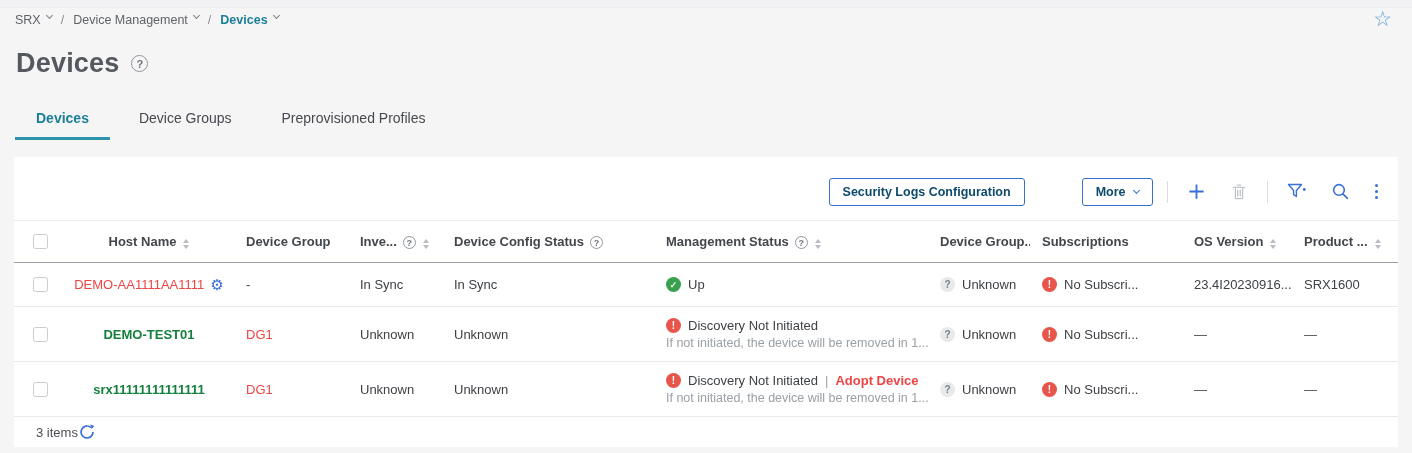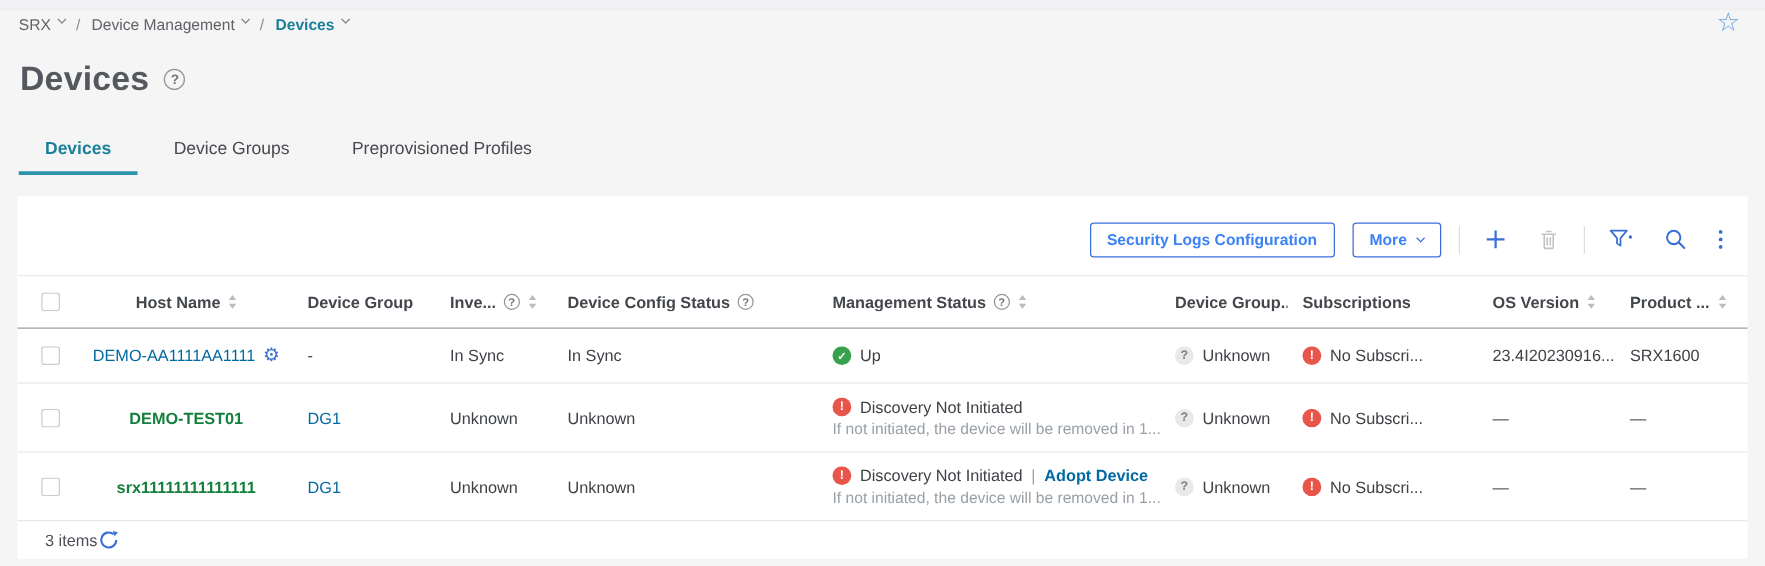--- a/index.html
+++ b/index.html
@@ -59,55 +59,55 @@
 
   
   .toolbar {
     height:64px; display:flex; align-items:center; justify-content:flex-end;
     padding:6px 14px 0 14px; gap:14px; border-bottom:1px solid #ececee;
   }
   .btn {
     font-size:12.5px; font-weight:700; border-radius:3px; background:#fff;
     padding:6px 13px; cursor:pointer; white-space:nowrap; display:inline-flex; align-items:center;
   }
-  .btn.primary-outline { color:#3b82f6; border:1px solid #3a6fd8; }
+  .btn.primary-outline { color:#0c4a6e; border:1px solid #3a6fd8;margin-left:43px; }
   .btn.disabled { color:#b4b8bc; border:1px solid #dadce0; cursor:default; }
   .btn .chev { border-color:#3a6fd8; margin-left:8px; }
   .vsep { width:1px; height:22px; background:#dcdee1; }
   .icon-btn { display:inline-flex; align-items:center; justify-content:center; cursor:pointer; background:none; border:none; padding:0 5px; }
   .icon-btn.disabled { cursor:default; }
   .kebab { display:flex; flex-direction:column; gap:2.5px; padding:0 6px; cursor:pointer; }
   .kebab i { width:3.5px; height:3.5px; border-radius:50%; background:#3a6fd8; }
 
   
   .trow {
     display:grid;
     grid-template-columns:48px 174px 114px 94px 210px 274px 102px 154px 110px auto;
     align-items:center;
   }
   .thead { height:42px; border-bottom:1px solid #9aa0a5; }
-  .th { font-size:13px; font-weight:700; color:#43474c; display:flex; align-items:center; white-space:nowrap; overflow:hidden; }
+  .th { font-size:13px; font-weight:700; color:#43474c; display:flex; align-items:flex-end; white-space:nowrap; overflow:hidden; }
   .td { font-size:13px; color:#3e4145; display:flex; align-items:center; white-space:nowrap; overflow:hidden; }
   .c1 { padding-left:19px; }
   .c2 { justify-content:center; text-align:center; }
   .c3,.c4,.c5,.c9,.c10 { padding-left:10px; }
   .c6,.c7,.c8 { padding-left:12px; }
   .row { border-bottom:1px solid #e7e9eb; }
   .row.r1 { height:44px; }
   .row.r2, .row.r3 { height:55px; }
 
   .cbx {
     width:15px; height:15px; border:1.5px solid #c9cdd1; border-radius:2.5px;
     background:#fff; cursor:pointer; flex:none;
   }
   .sort { display:inline-flex; flex-direction:column; gap:2.5px; margin-left:7px; flex:none; }
   .sort .up { width:0; height:0; border-left:3.5px solid transparent; border-right:3.5px solid transparent; border-bottom:4px solid #b9bdc2; }
   .sort .dn { width:0; height:0; border-left:3.5px solid transparent; border-right:3.5px solid transparent; border-top:4px solid #b9bdc2; }
 
-  a.lnk { color:#0369a1; text-decoration:none; cursor:pointer; }
+  a.lnk { color:#ef4444; text-decoration:none; cursor:pointer; }
   .host-strong { font-weight:700; color:#15803d; }
   .gear { color:#3a6fd8; font-size:15px; margin-left:6px; cursor:pointer; line-height:1; }
 
   .stat-ic {
     width:15px; height:15px; border-radius:50%; flex:none;
     display:inline-flex; align-items:center; justify-content:center;
     font-weight:700; margin-right:7px;
   }
   .ic-up { background:#38a14e; color:#fff; font-size:9px; }
   .ic-alert { background:#e8564b; color:#fff; font-size:10px; }

